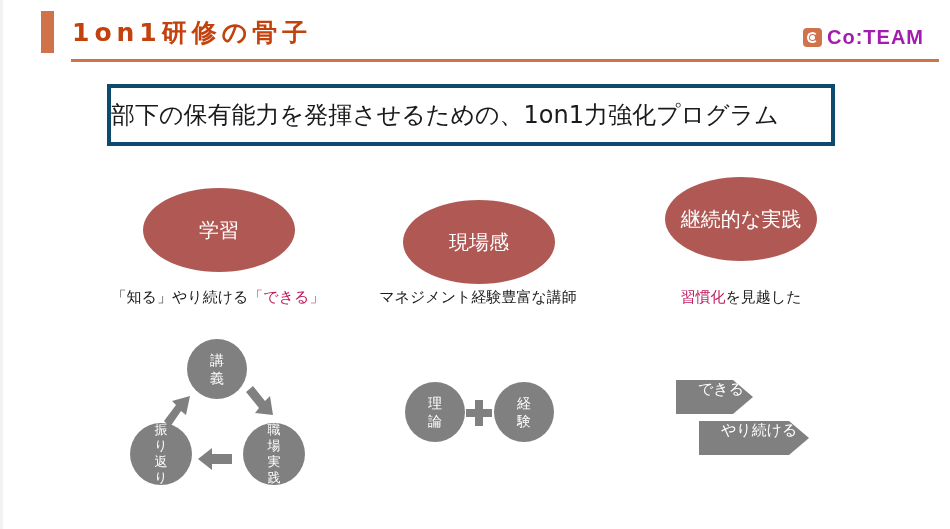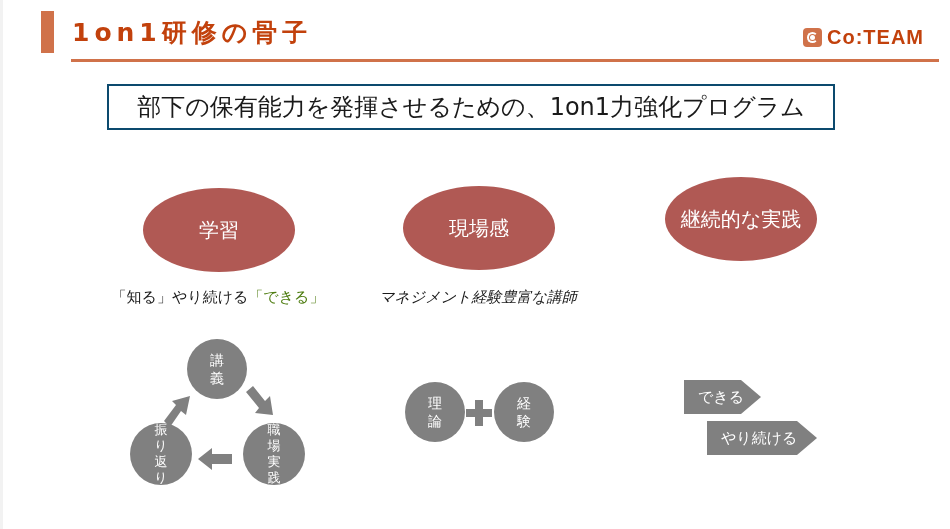--- a/index.html
+++ b/index.html
@@ -10,35 +10,35 @@
     color:#1a1a1a;
   }
   .left-edge { position:absolute; left:0; top:0; width:3px; height:529px; background:#f2f2f2; }
   .accent-bar { position:absolute; left:41px; top:11px; width:13px; height:42px; background:#d0724a; }
   .title { position:absolute; left:72px; top:16px; font-size:25px; font-weight:bold; letter-spacing:5px; color:#c2410c; white-space:nowrap; }
   .header-rule { position:absolute; left:71px; top:59px; width:868px; height:3px; background:#d0724a; }
   .logo { position:absolute; left:803px; top:26px; display:flex; align-items:center; gap:5px; }
   .logo-mark { width:19px; height:19px; border-radius:4px; background:#d0724a; position:relative; }
   .logo-mark::before { content:""; position:absolute; left:4px; top:4px; width:7px; height:7px; border:2px solid #fff; border-radius:50%; border-right-color:transparent; }
   .logo-mark::after { content:""; position:absolute; left:7px; top:7px; width:5px; height:5px; background:#fff; border-radius:50%; }
-  .logo-text { font-family:"Liberation Sans", sans-serif; font-weight:bold; font-size:20px; color:#c2410c; letter-spacing:1px; }
+  .logo-text { font-family:"Liberation Sans", sans-serif; font-weight:bold; font-size:20px; color:#a21caf; letter-spacing:1px; }
 
-  .tagline-box { position:absolute; left:107px; top:84px; width:728px; height:46px; border:2px solid #0c4a6e; box-sizing:border-box; display:flex; align-items:center; justify-content:center; background:#fff; }
+  .tagline-box { position:absolute; left:107px; top:84px; width:728px; height:62px; border:4px solid #0c4a6e; box-sizing:border-box; display:flex; align-items:center; justify-content:flex-start; background:#fff; }
   .tagline-text { font-size:24px; color:#1a1a1a; white-space:nowrap; }
 
   .ellipse { position:absolute; width:152px; height:84px; border-radius:50%; background:#b05954; color:#fff; display:flex; align-items:center; justify-content:center; text-align:center; font-size:20px; line-height:26px; }
   .ellipse span { display:block; }
   .desc { position:absolute; width:260px; text-align:center; font-size:15px; line-height:19px; color:#1a1a1a; }
-  .red { color:#4d7c0f; }
+  .red { color:#be185d; }
 
   .circle { position:absolute; border-radius:50%; background:#808080; color:#fff; display:flex; align-items:center; justify-content:center; text-align:center; font-size:14px; line-height:18px; overflow:hidden; }
   .vert { display:flex; flex-direction:column; align-items:center; }
 
   .arrow-svg { position:absolute; }
-  .tag-shape { position:absolute; height:34px; background:#808080; color:#fff; font-size:15px; display:flex; align-items:center; padding-left:14px; box-sizing:border-box; clip-path:polygon(0 0, calc(100% - 20px) 0, 100% 50%, calc(100% - 20px) 100%, 0 100%);margin-left:8px; }
+  .tag-shape { position:absolute; height:34px; background:#808080; color:#fff; font-size:15px; display:flex; align-items:flex-start; padding-left:22px; box-sizing:border-box; clip-path:polygon(0 0, calc(100% - 20px) 0, 100% 50%, calc(100% - 20px) 100%, 0 100%); }
 </style>
 </head>
 <body>
 
 <div class="left-edge"></div>
 <div class="accent-bar"></div>
 <div class="title">1on1研修の骨子</div>
 <div class="logo">
   <div class="logo-mark"></div>
   <div class="logo-text">Co:TEAM</div>
@@ -51,31 +51,32 @@
 
 <div class="ellipse" style="left:143px; top:188px;">
   <div>
     <span>学習</span>
   </div>
 </div>
 <div class="desc" style="left:88px; top:288px;">
   <div><span>「知る」やり続ける</span><span class="red">「できる」</span></div>
 </div>
 
-<div class="ellipse" style="left:403px; top:186px;">
+<div class="ellipse" style="left:403px; top:200px;">
   <span>現場感</span>
 </div>
-<div class="desc" style="left:348px; top:288px;font-style:italic;">
+<div class="desc" style="left:348px; top:288px;">
   <div>マネジメント経験豊富な講師</div>
 </div>
 
 <div class="ellipse" style="left:665px; top:177px;">
   <span>継続的な実践</span>
 </div>
 <div class="desc" style="left:611px; top:288px;">
+  <div><span class="red">習慣化</span><span>を見越した</span></div>
 </div>
 
 <div class="circle" style="left:187px; top:339px; width:60px; height:60px;">
   <div class="vert">
     <span>講</span>
     <span>義</span>
   </div>
 </div>
 <div class="circle" style="left:243px; top:423px; width:62px; height:62px;">
   <div class="vert" style="line-height:16px; font-size:13px;">

